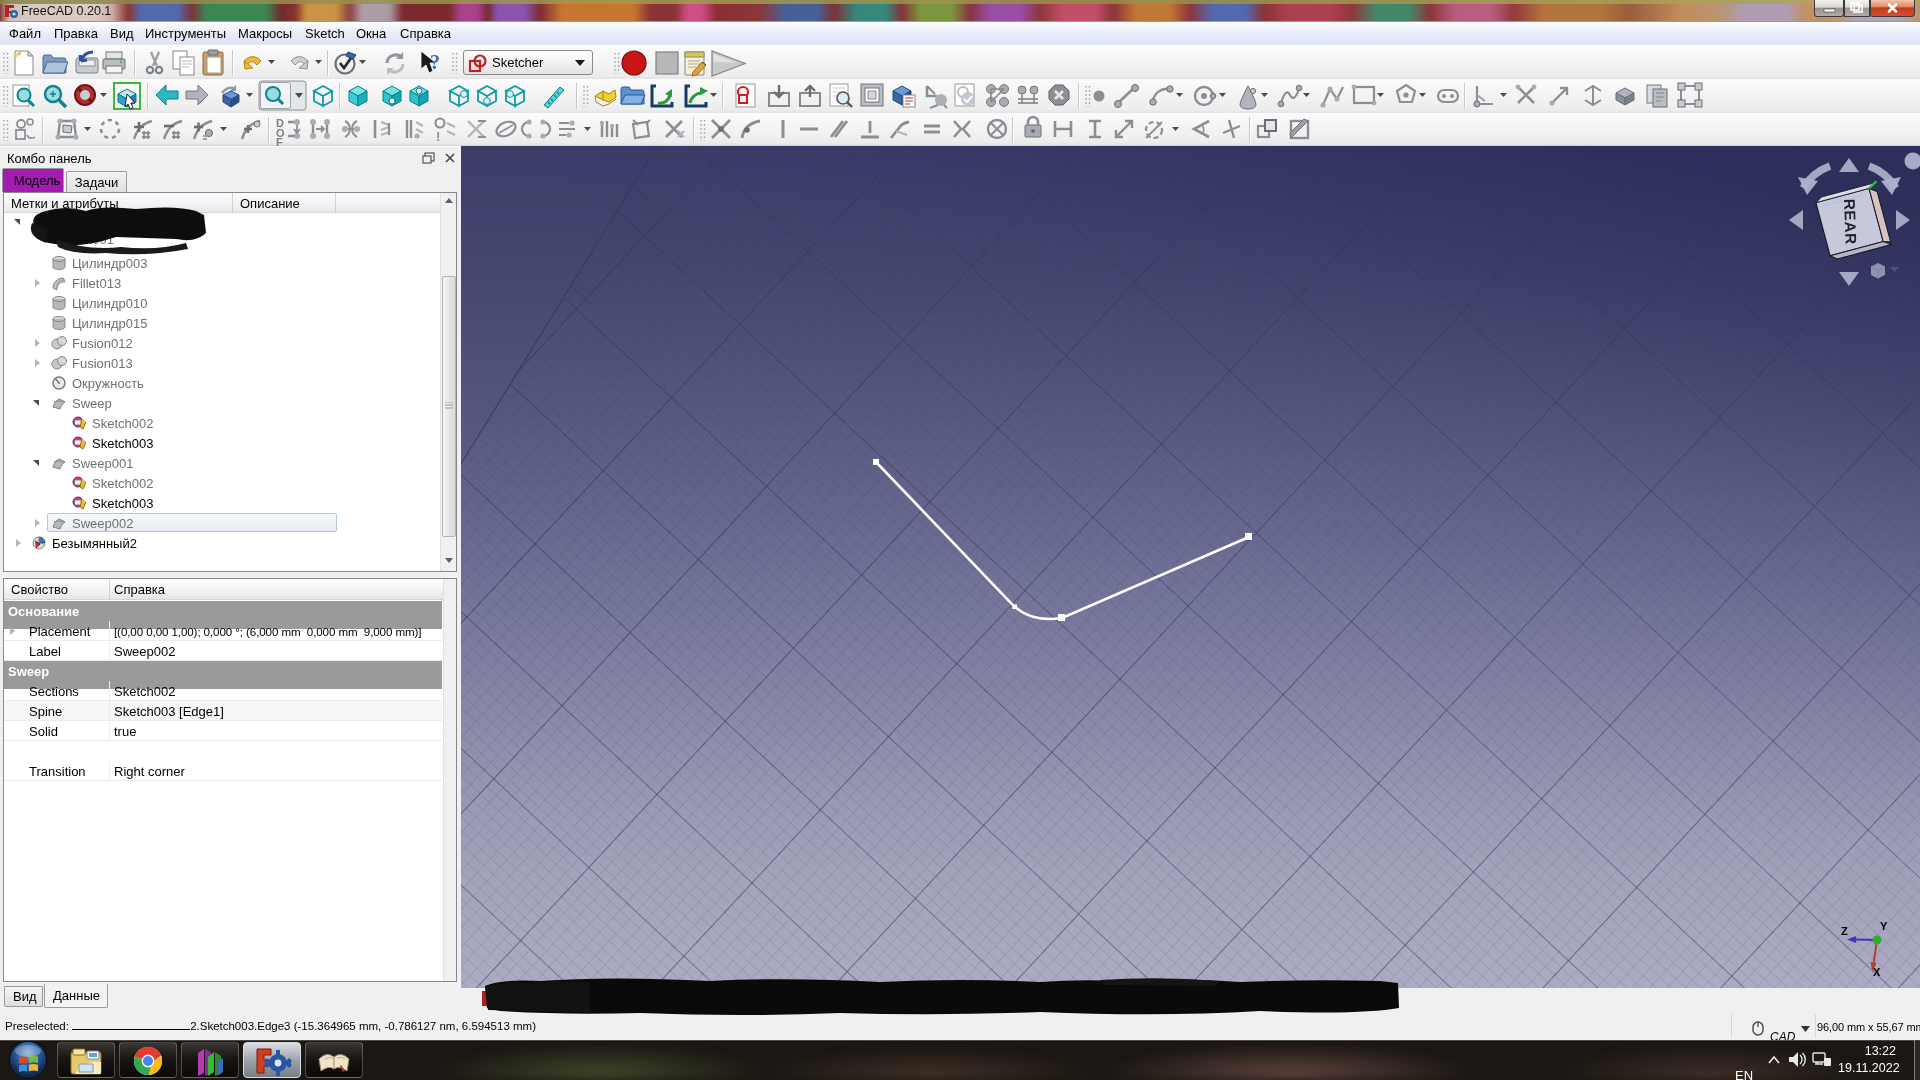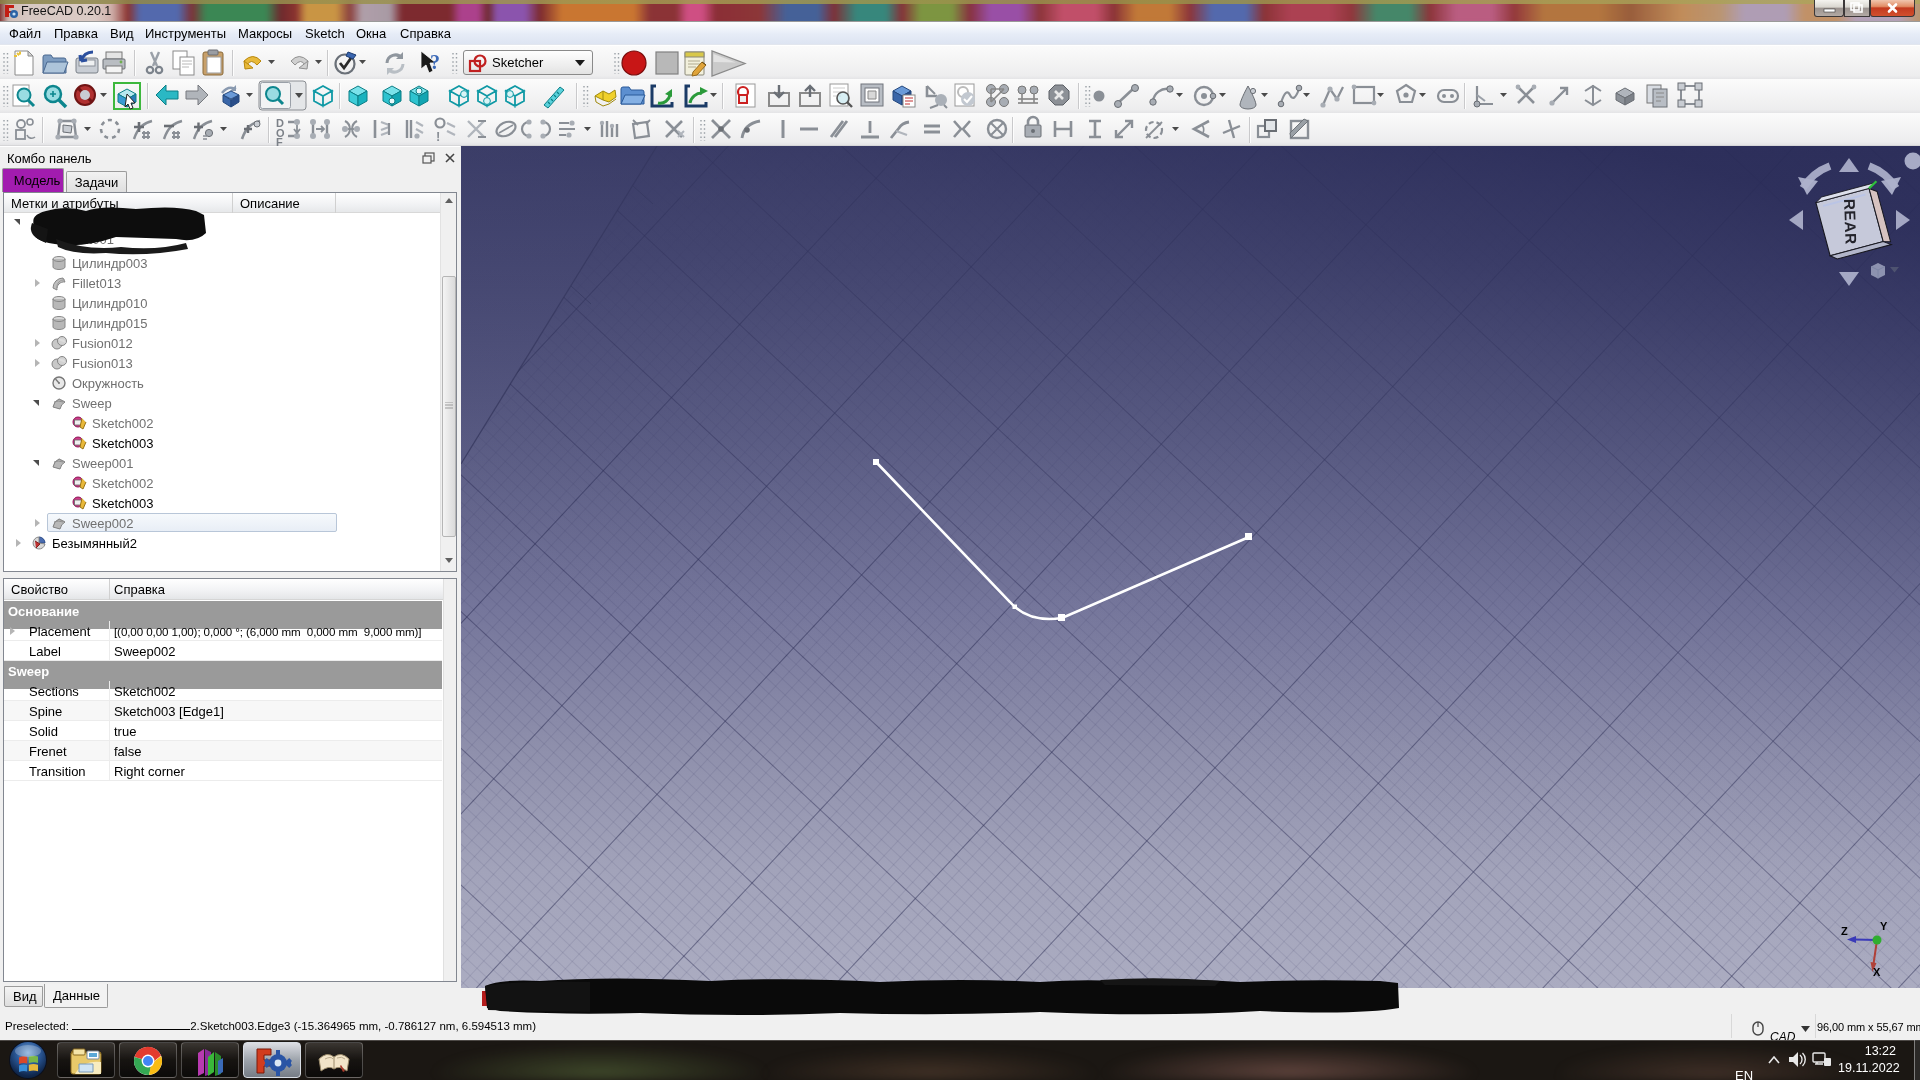--- a/index.html
+++ b/index.html
@@ -869,24 +869,20 @@
         <span class="nm">Sections</span>
         <span class="vl">Sketch002</span>
       </div>
     <div class="prow" style="top:122px;background:#f7f7f7;">
         <span class="nm">Spine</span>
         <span class="vl">Sketch003 [Edge1]</span>
       </div>
     <div class="prow" style="top:142px;">
         <span class="nm">Solid</span>
         <span class="vl">true</span>
-      </div>
-    <div class="prow" style="top:162px;background:#f7f7f7;">
-        <span class="nm">Frenet</span>
-        <span class="vl">false</span>
       </div>
     <div class="prow" style="top:182px;">
         <span class="nm">Transition</span>
         <span class="vl">Right corner</span>
       </div>
     <div class="abs" style="left:439px;top:0;width:13px;height:402px;background:#f0f0f0;border-left:1px solid #e0e0e0;"></div>
   </div>
   <div class="btab" style="left:4px;top:840px;width:39px;height:21px;background:linear-gradient(#f4f4f4,#dedede);border:1px solid #9b9b9b;border-radius:0 0 2px 2px;">
       <span style="position:absolute;left:8px;top:2px;">Вид</span>
     </div>

